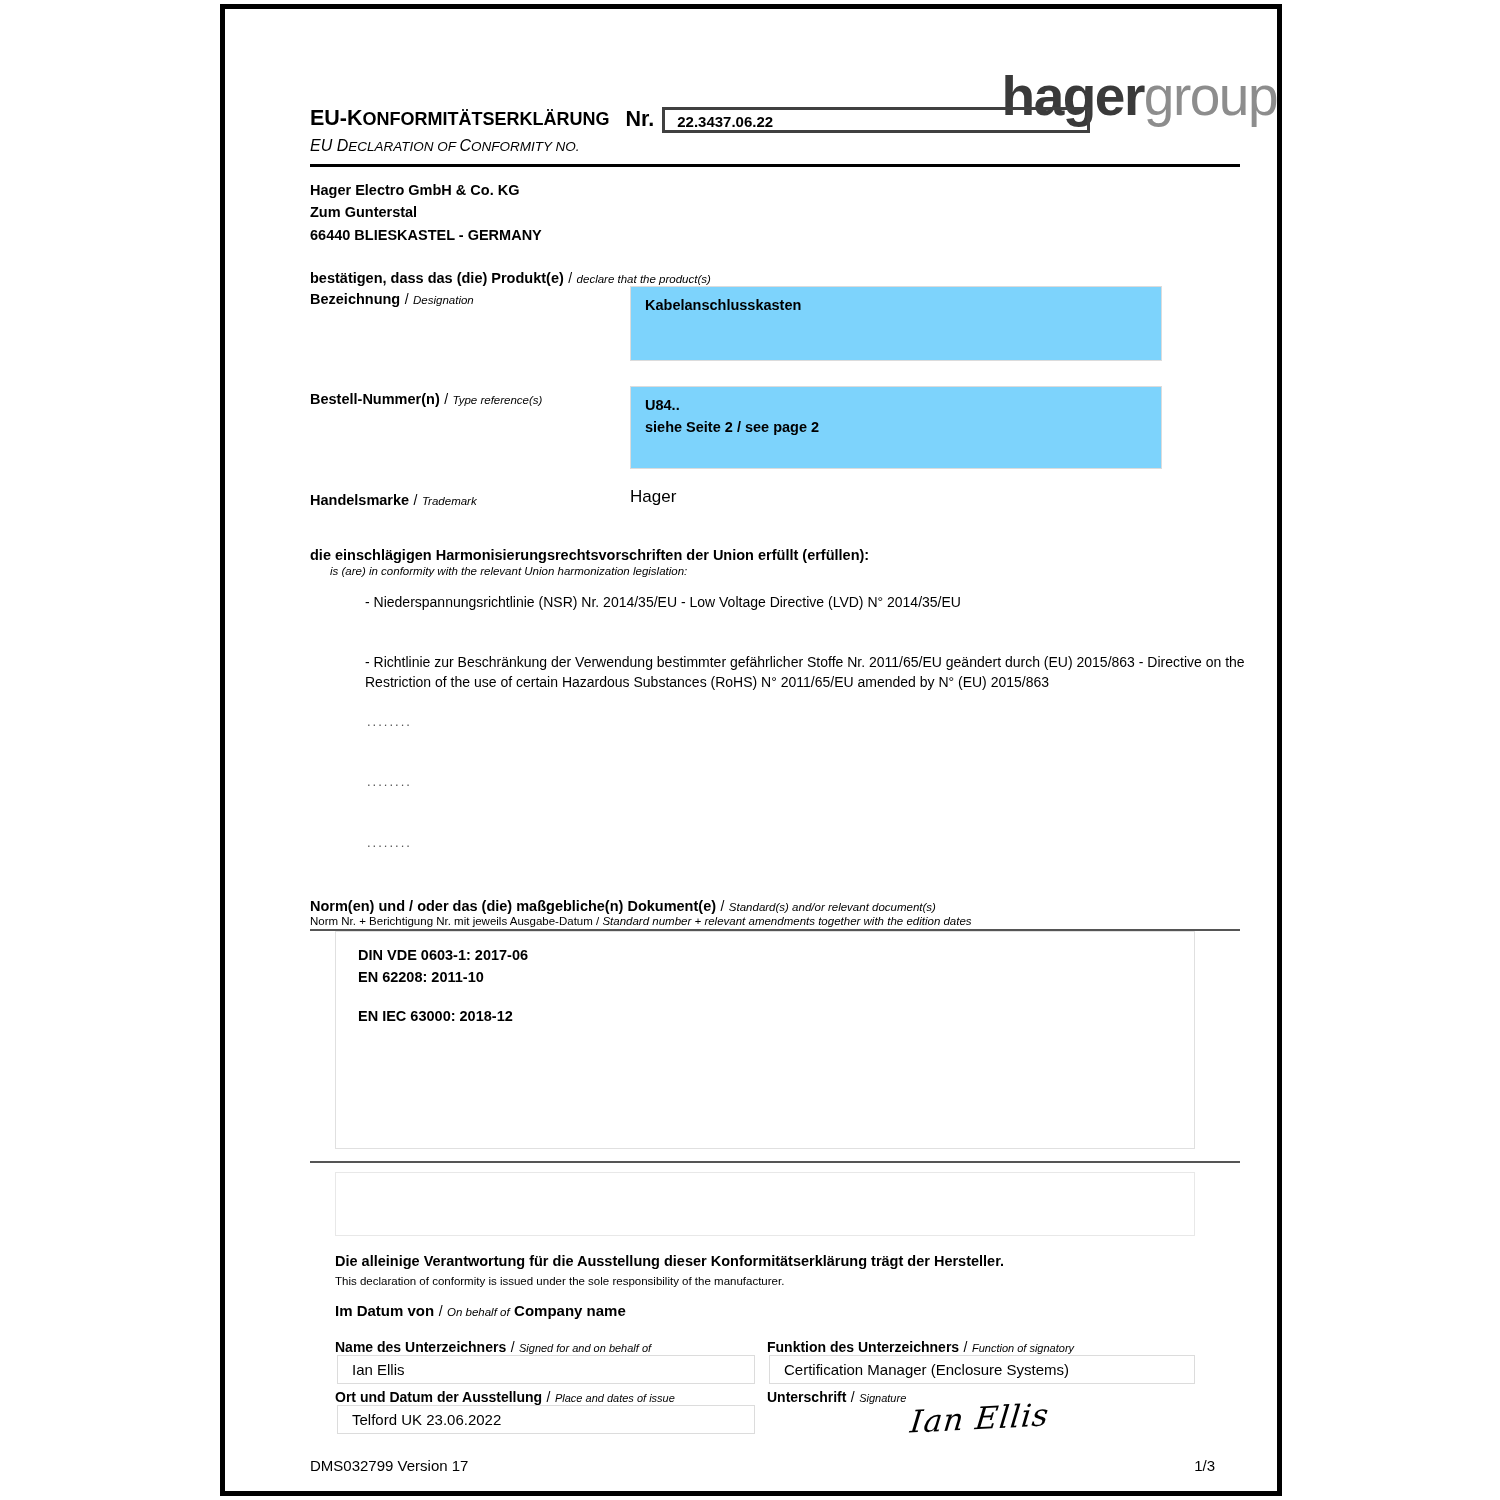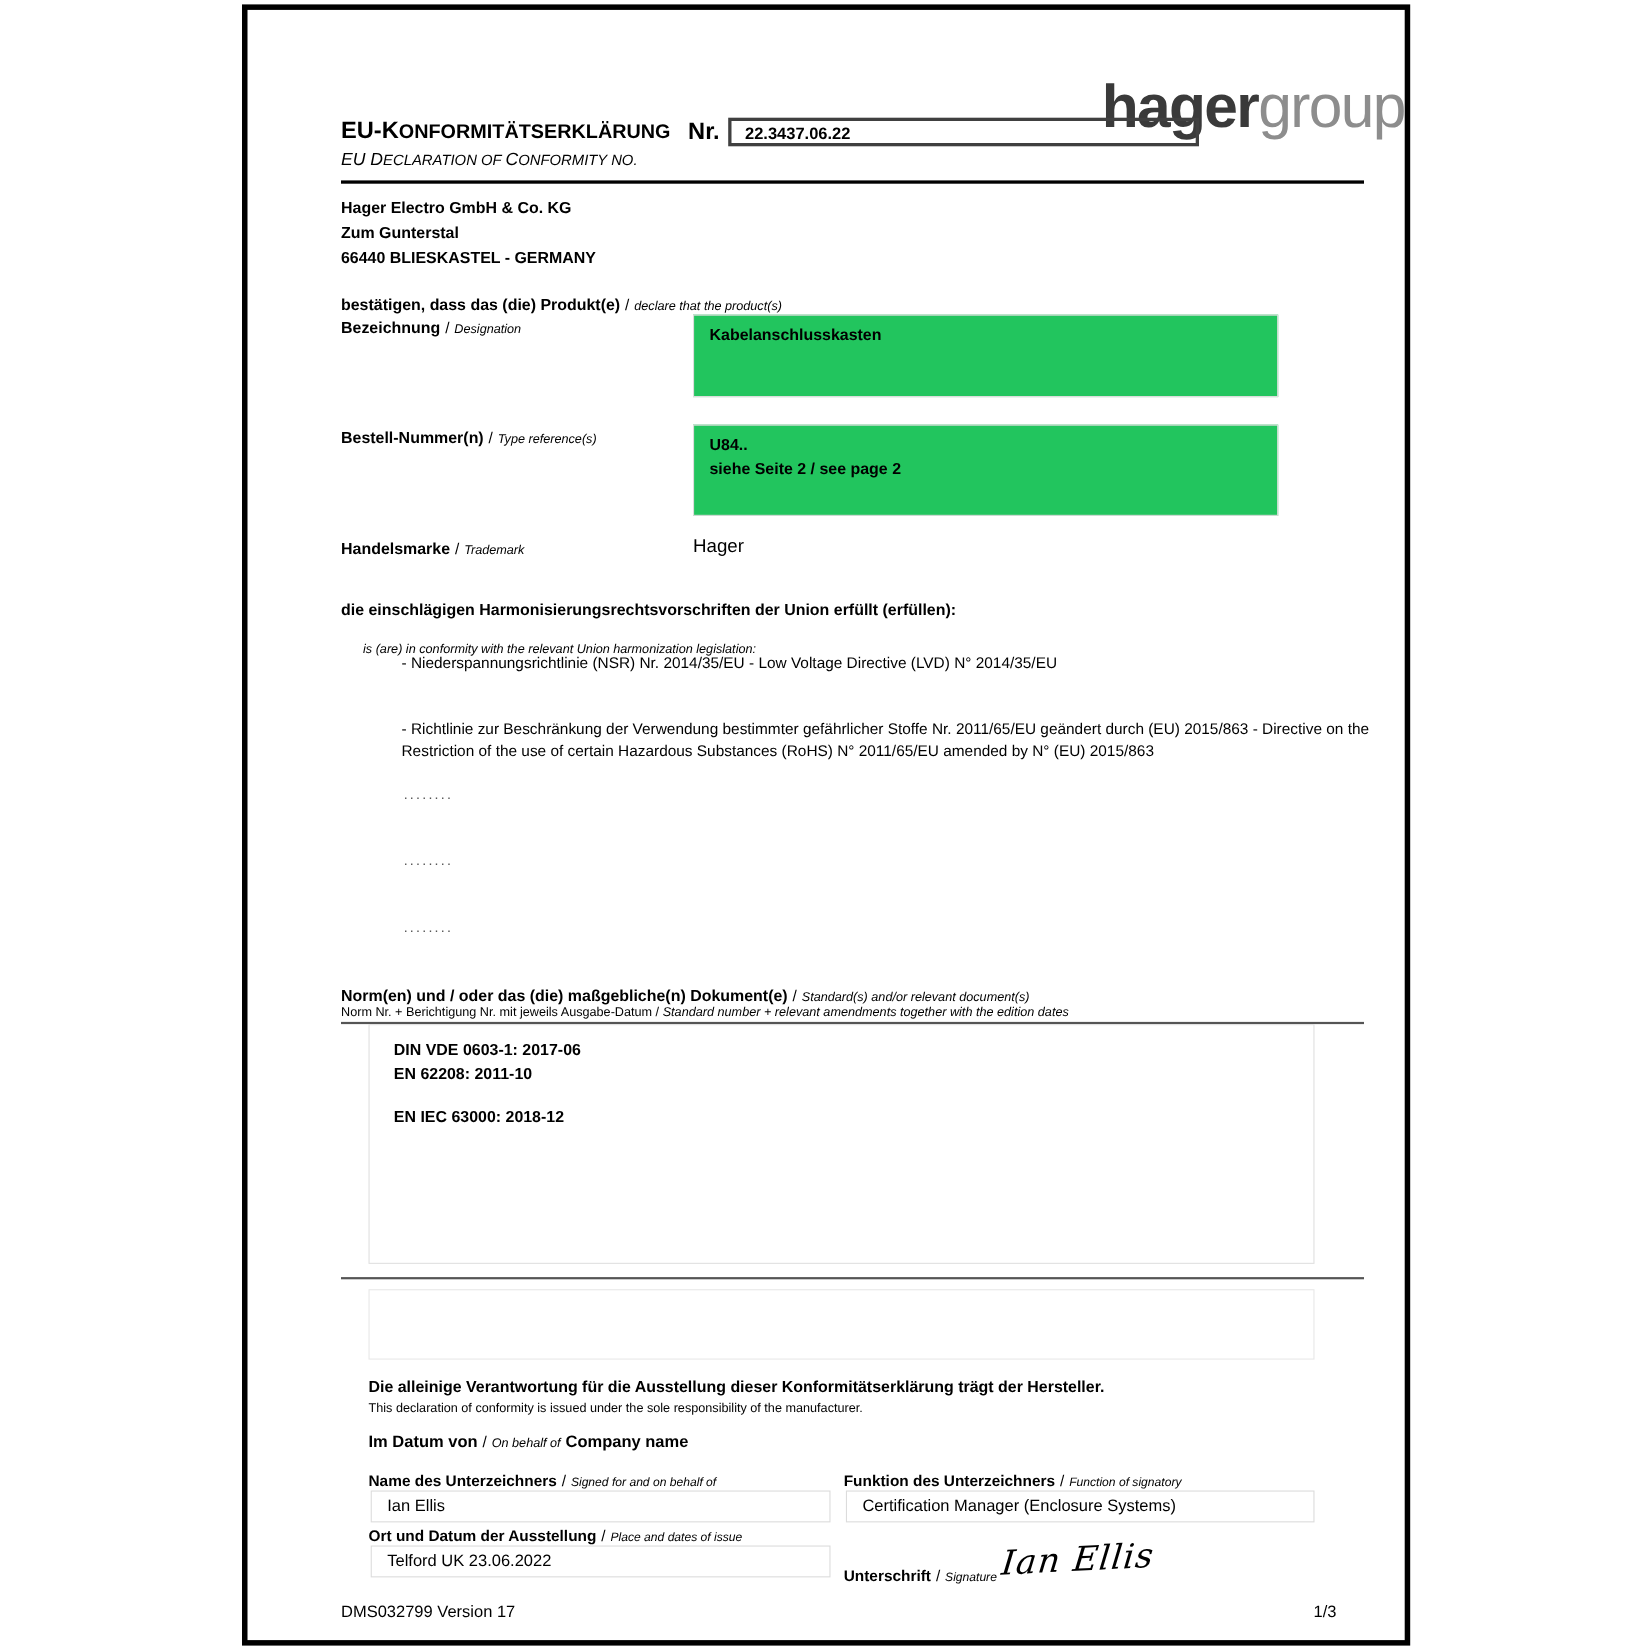--- a/index.html
+++ b/index.html
@@ -112,21 +112,21 @@
   .addr-lines { font-size: 14.5px; font-weight: bold; line-height: 1.55; }
 
   .field-label {
     position: absolute;
     left: 85px;
     white-space: nowrap;
   }
   .field-box {
     position: absolute;
     border: 1px solid #dcdcdc;
-    background: #22c55e;
+    background: #7dd3fc;
     padding: 8px 0 0 14px;
   }
   .field-val {
     font-size: 14.5px;
     font-weight: bold;
     line-height: 1.5;
   }
 
   .sec-head { position: absolute; left: 85px; white-space: nowrap; }
   .sec-head .de { font-size: 14.5px; font-weight: bold; }
@@ -286,21 +286,21 @@
     <div class="field-label" style="top:482px">
       <span class="lbl-de">Handelsmarke</span>
       <span class="slash">/</span>
       <span class="lbl-en">Trademark</span>
     </div>
     <div style="position:absolute; left:405px; top:478px; font-size:17px;">Hager</div>
 
     <div class="sec-head" style="top:537px">
       <span class="de">die einschlägigen Harmonisierungsrechtsvorschriften der Union erfüllt (erfüllen):</span>
     </div>
-    <div class="sec-head2" style="top:576px">is (are) in conformity with the relevant Union harmonization legislation:</div>
+    <div class="sec-head2" style="top:556px">is (are) in conformity with the relevant Union harmonization legislation:</div>
 
     <div class="directive" style="top:583px">- Niederspannungsrichtlinie (NSR) Nr. 2014/35/EU - Low Voltage Directive (LVD) N° 2014/35/EU</div>
     <div class="directive" style="top:643px">- Richtlinie zur Beschränkung der Verwendung bestimmter gefährlicher Stoffe Nr. 2011/65/EU geändert durch (EU) 2015/863 - Directive on the Restriction of the use of certain Hazardous Substances (RoHS) N° 2011/65/EU amended by N° (EU) 2015/863</div>
 
     <div class="dots" style="top:705px">........</div>
     <div class="dots" style="top:765px">........</div>
     <div class="dots" style="top:826px">........</div>
 
     <div class="sec-head" style="top:888px">
       <span class="de">Norm(en) und / oder das (die) maßgebliche(n) Dokument(e)</span>
@@ -353,21 +353,21 @@
     </div>
     <div class="sig-box" style="left:544px; top:1346px; width:426px; height:29px;">Certification Manager (Enclosure Systems)</div>
 
     <div class="sig-lbl" style="left:110px; top:1379px;">
       <span class="de">Ort und Datum der Ausstellung</span>
       <span class="slash">/</span>
       <span class="en">Place and dates of issue</span>
     </div>
     <div class="sig-box" style="left:112px; top:1396px; width:418px; height:29px;">Telford UK 23.06.2022</div>
 
-    <div class="sig-lbl" style="left:542px; top:1415px;">
+    <div class="sig-lbl" style="left:542px; top:1379px;">
       <span class="de">Unterschrift</span>
       <span class="slash">/</span>
       <span class="en">Signature</span>
     </div>
     <div class="sig-sign" style="left:686px; top:1391px;">Ian Ellis</div>
 
     <div class="footer-left">DMS032799 Version 17</div>
     <div class="footer-right">1/3</div>
 
   </div>

